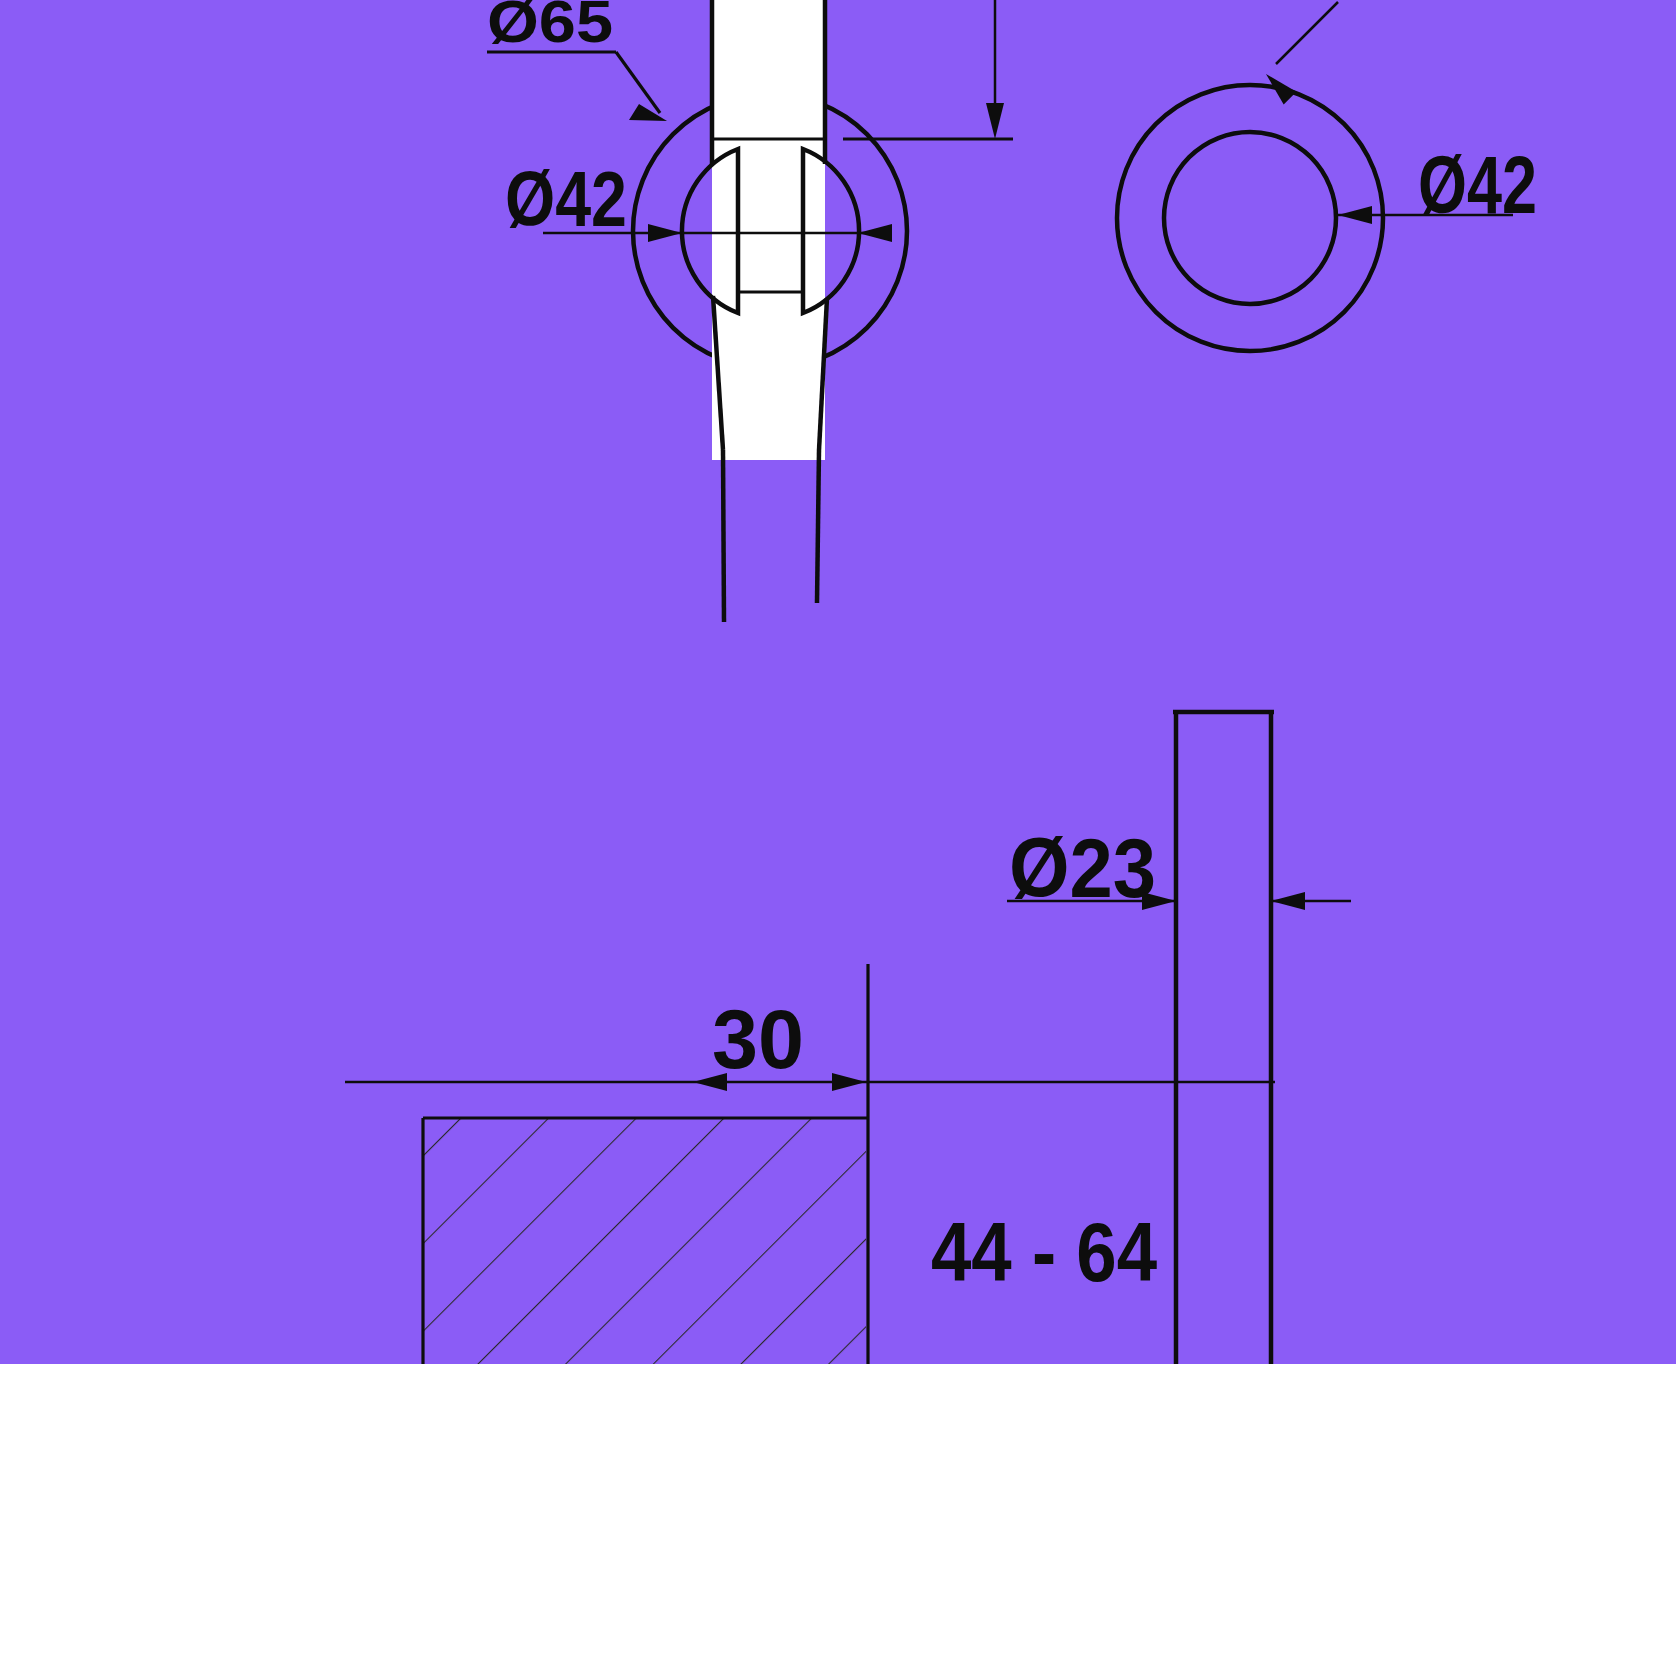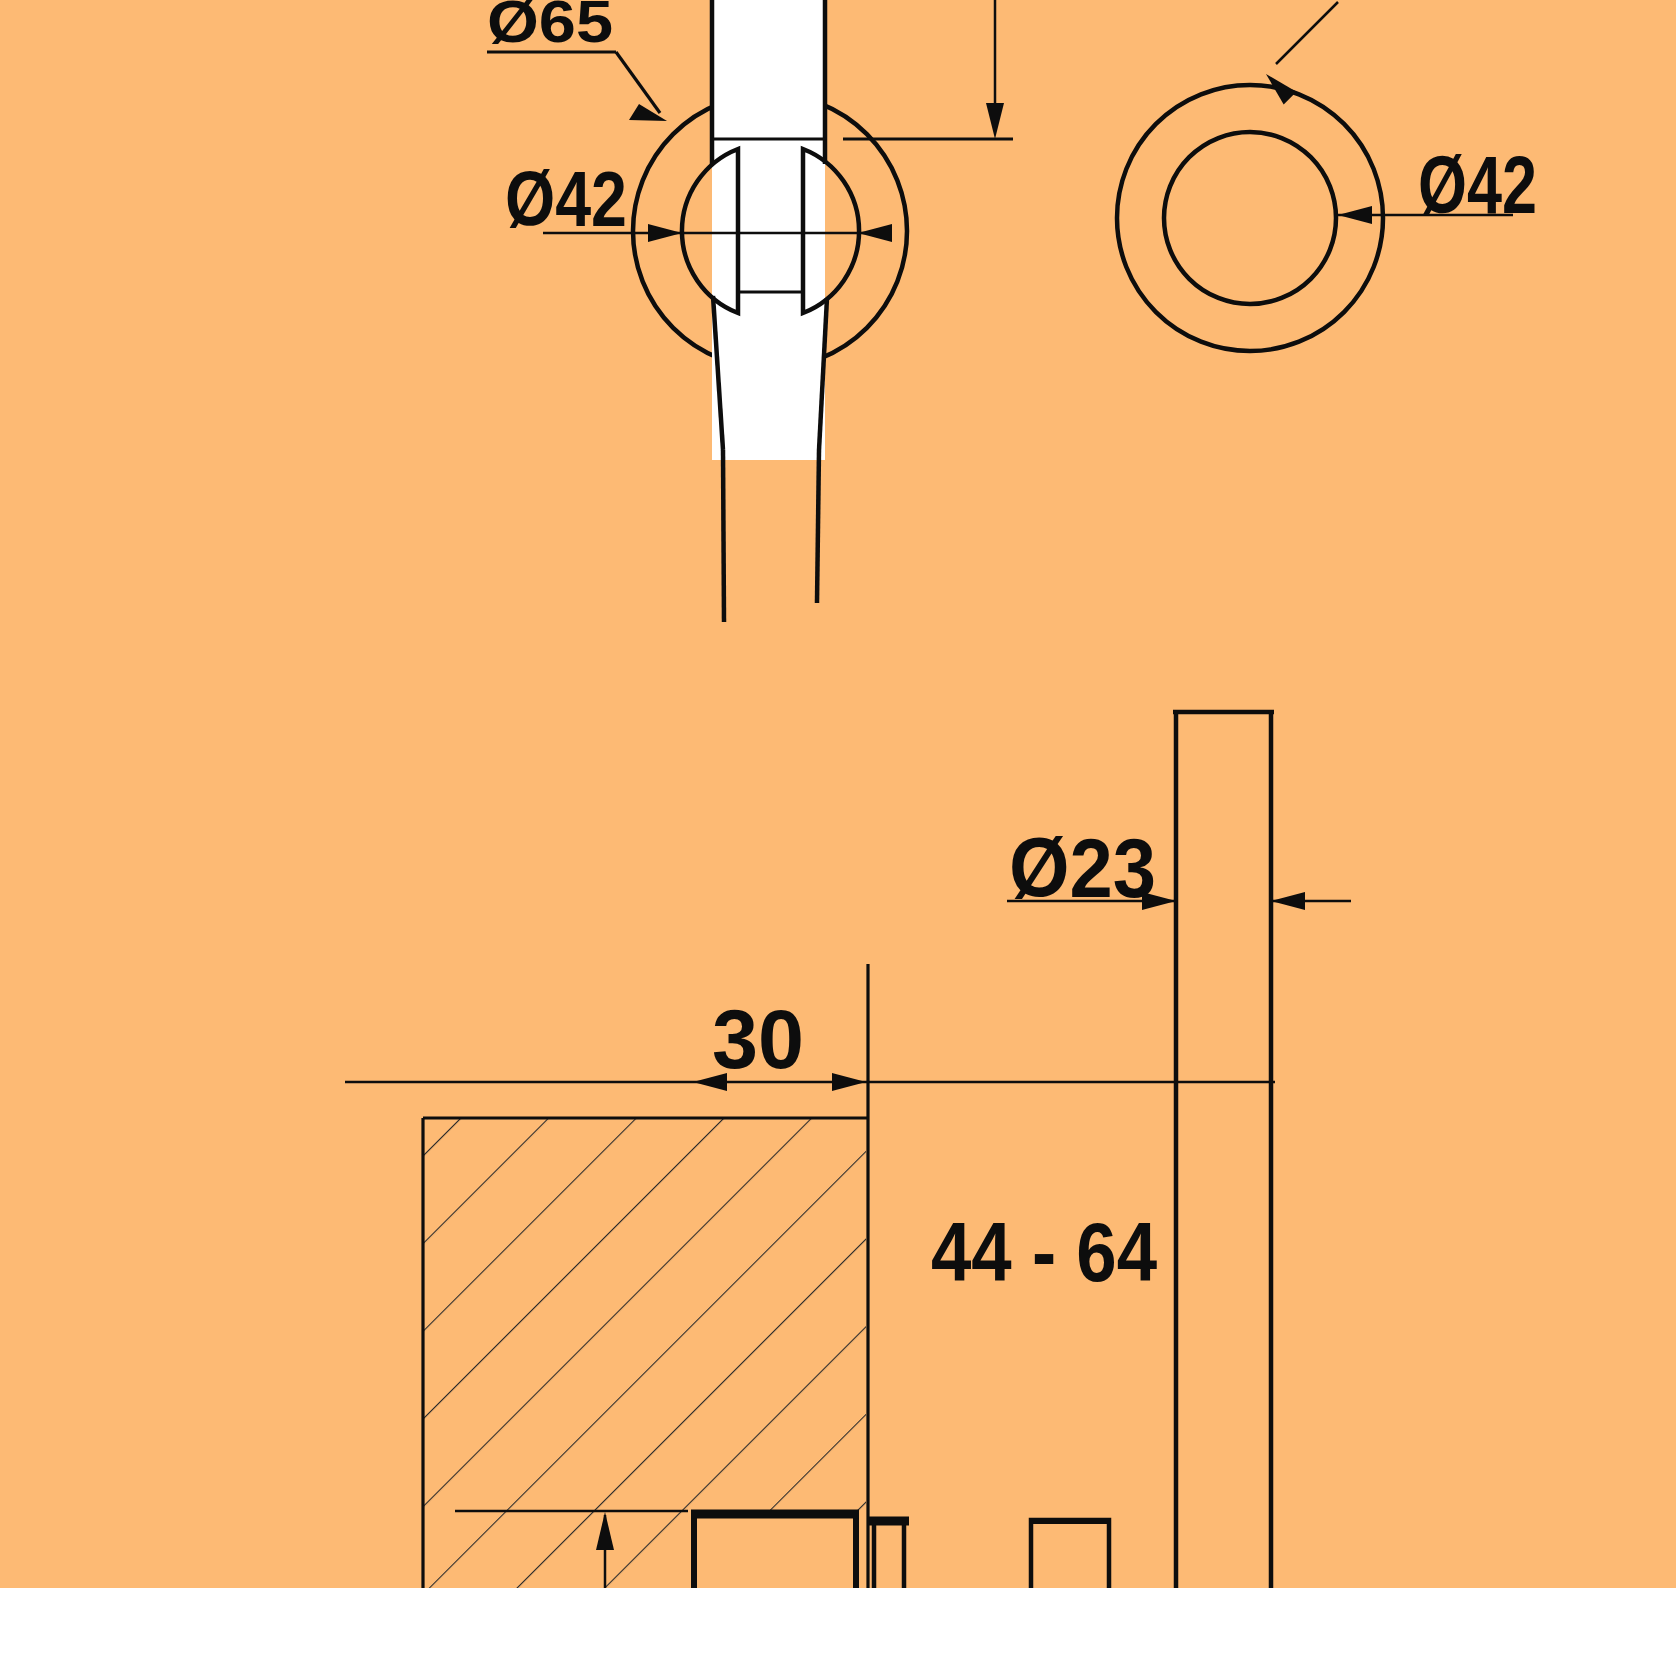--- a/index.html
+++ b/index.html
@@ -1,16 +1,16 @@
 <!DOCTYPE html>
 <html><head>
 <meta charset="utf-8">
 <style>
   html, body { margin: 0; padding: 0; background: #ffffff; }
-  .stage { width: 1676px; height: 1588px; background: #fdba74; position: relative; }
+  .stage { width: 1676px; height: 1364px; background: #8b5cf6; position: relative; }
   svg { display: block; }
   .lbl {
     font-family: "Liberation Sans", sans-serif;
     font-weight: 700;
     fill: #0d0d0d;
   }
   .s-thin  { stroke: #0d0d0d; stroke-width: 2.5; fill: none; }
   .s-med   { stroke: #0d0d0d; stroke-width: 3.2; fill: none; }
   .s-obj   { stroke: #0d0d0d; stroke-width: 4.5; fill: none; }
   .s-body  { stroke: #0d0d0d; stroke-width: 6;   fill: none; }

